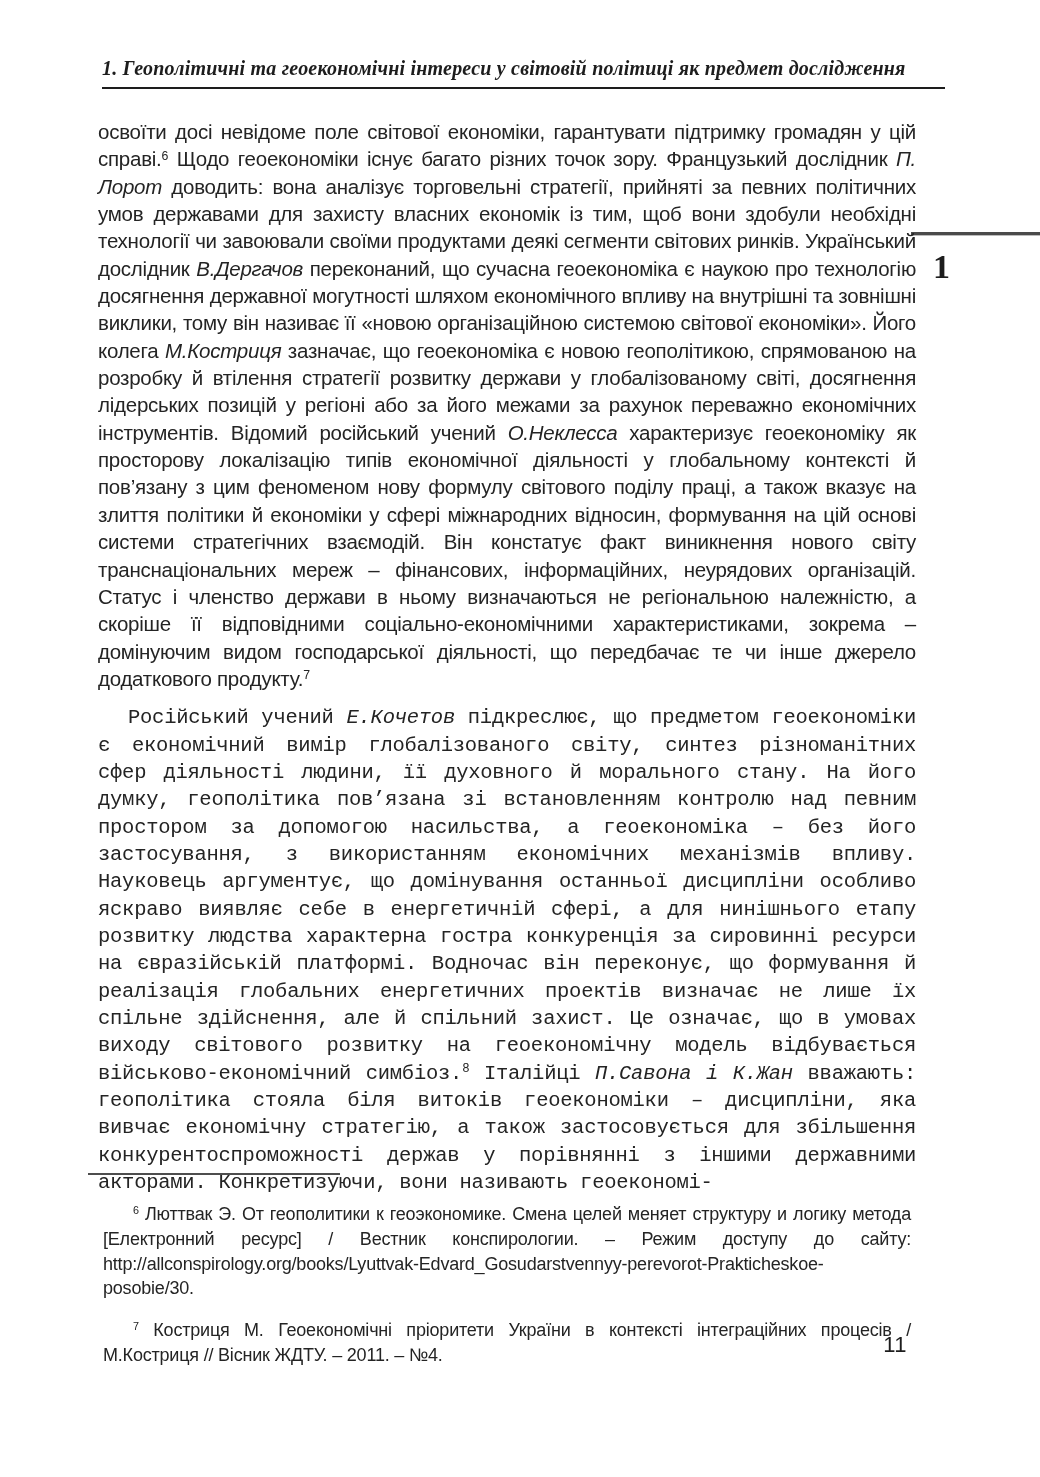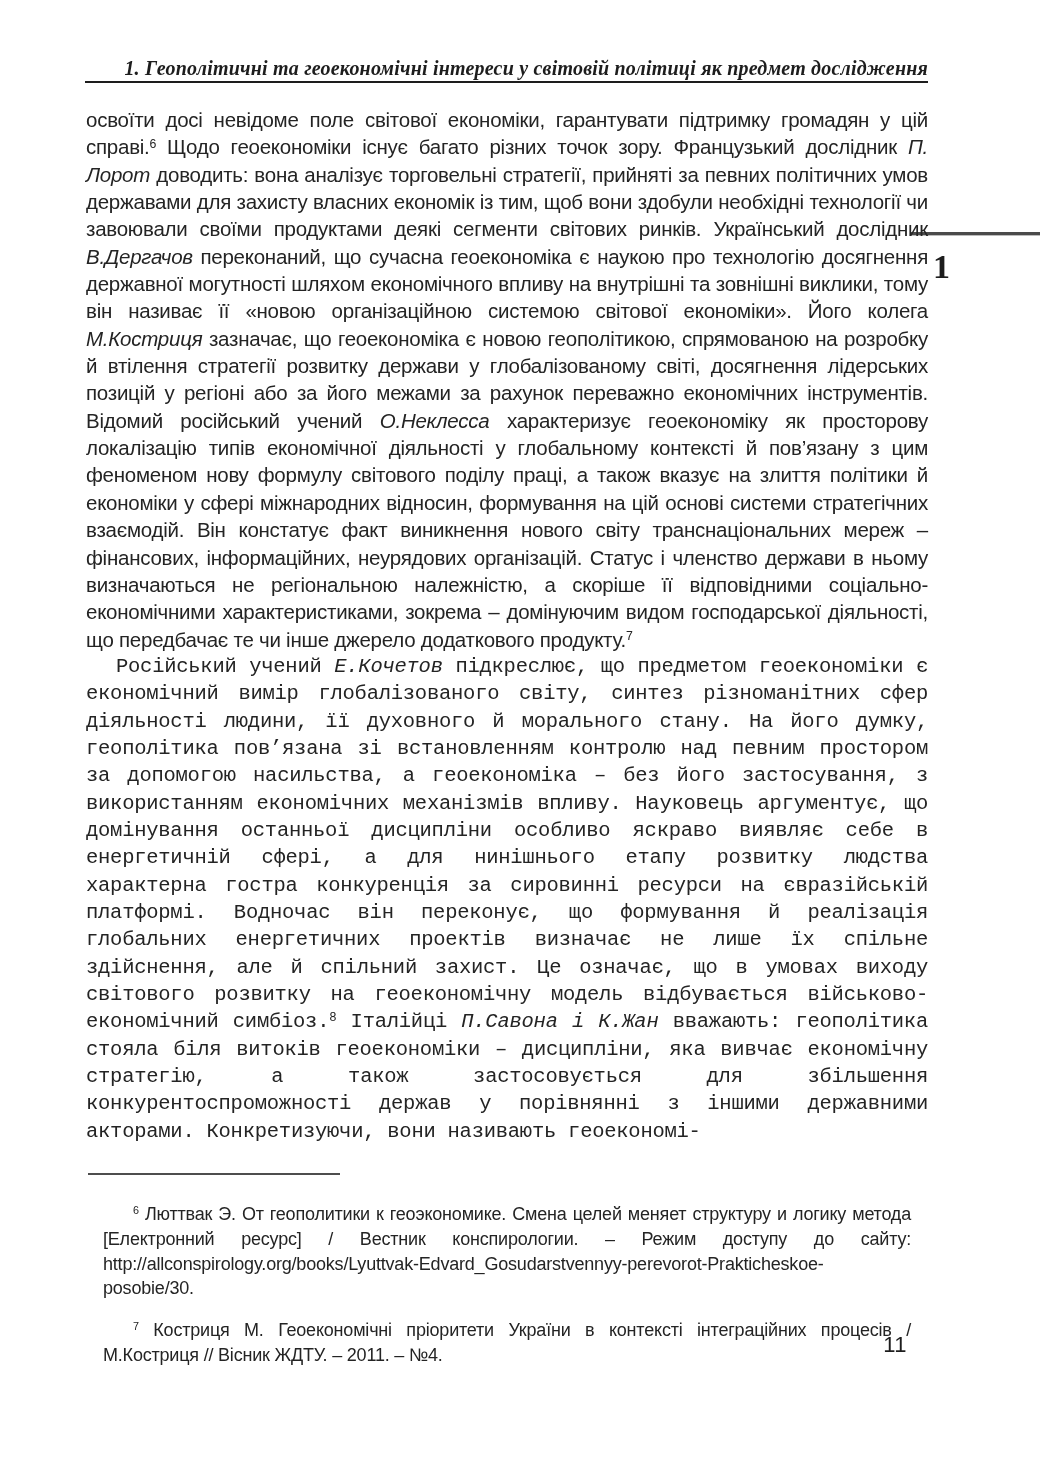--- a/index.html
+++ b/index.html
@@ -9,28 +9,29 @@
     font-family: "Liberation Sans", sans-serif;
     color: #222222;
     position: relative;
     overflow: hidden;
   }
   .page { position: absolute; inset: 0; }
 
   
   .running-header {
     position: absolute;
-    left: 85px; width: 843px; top: 56px;
-    text-align: right;
+    left: 102px; width: 843px; top: 56px;
+    text-align: left;
     font-family: "Liberation Serif", "DejaVu Serif", serif;
     font-style: italic;
     font-weight: bold;
     font-size: 20px;
     line-height: 25px;
     color: #1d1d1d;
+    padding-bottom: 6px;
     border-bottom: 2px solid #1d1d1d;
     letter-spacing: 0.2px;
     white-space: nowrap;
   }
 
   
   .margin-tab-line {
     position: absolute;
     left: 911px; right: 0; top: 232px;
     height: 3px;
@@ -49,21 +50,21 @@
   
   .body-text {
     position: absolute;
     left: 86px; width: 842px; top: 106px;
     font-size: 20.5px;
     line-height: 27.35px;
     letter-spacing: -0.25px;
     text-align: justify;
     color: #242424;
   }
-  .body-text p { margin: 0; }
+  .body-text p { margin: 12px; }
   .body-text p.indent { text-indent: 30px; font-family: Liberation Mono, monospace; }
   .body-text em { font-style: italic; }
   sup {
     font-size: 0.6em;
     line-height: 0;
     vertical-align: baseline;
     position: relative;
     top: -0.55em;
   }
 

